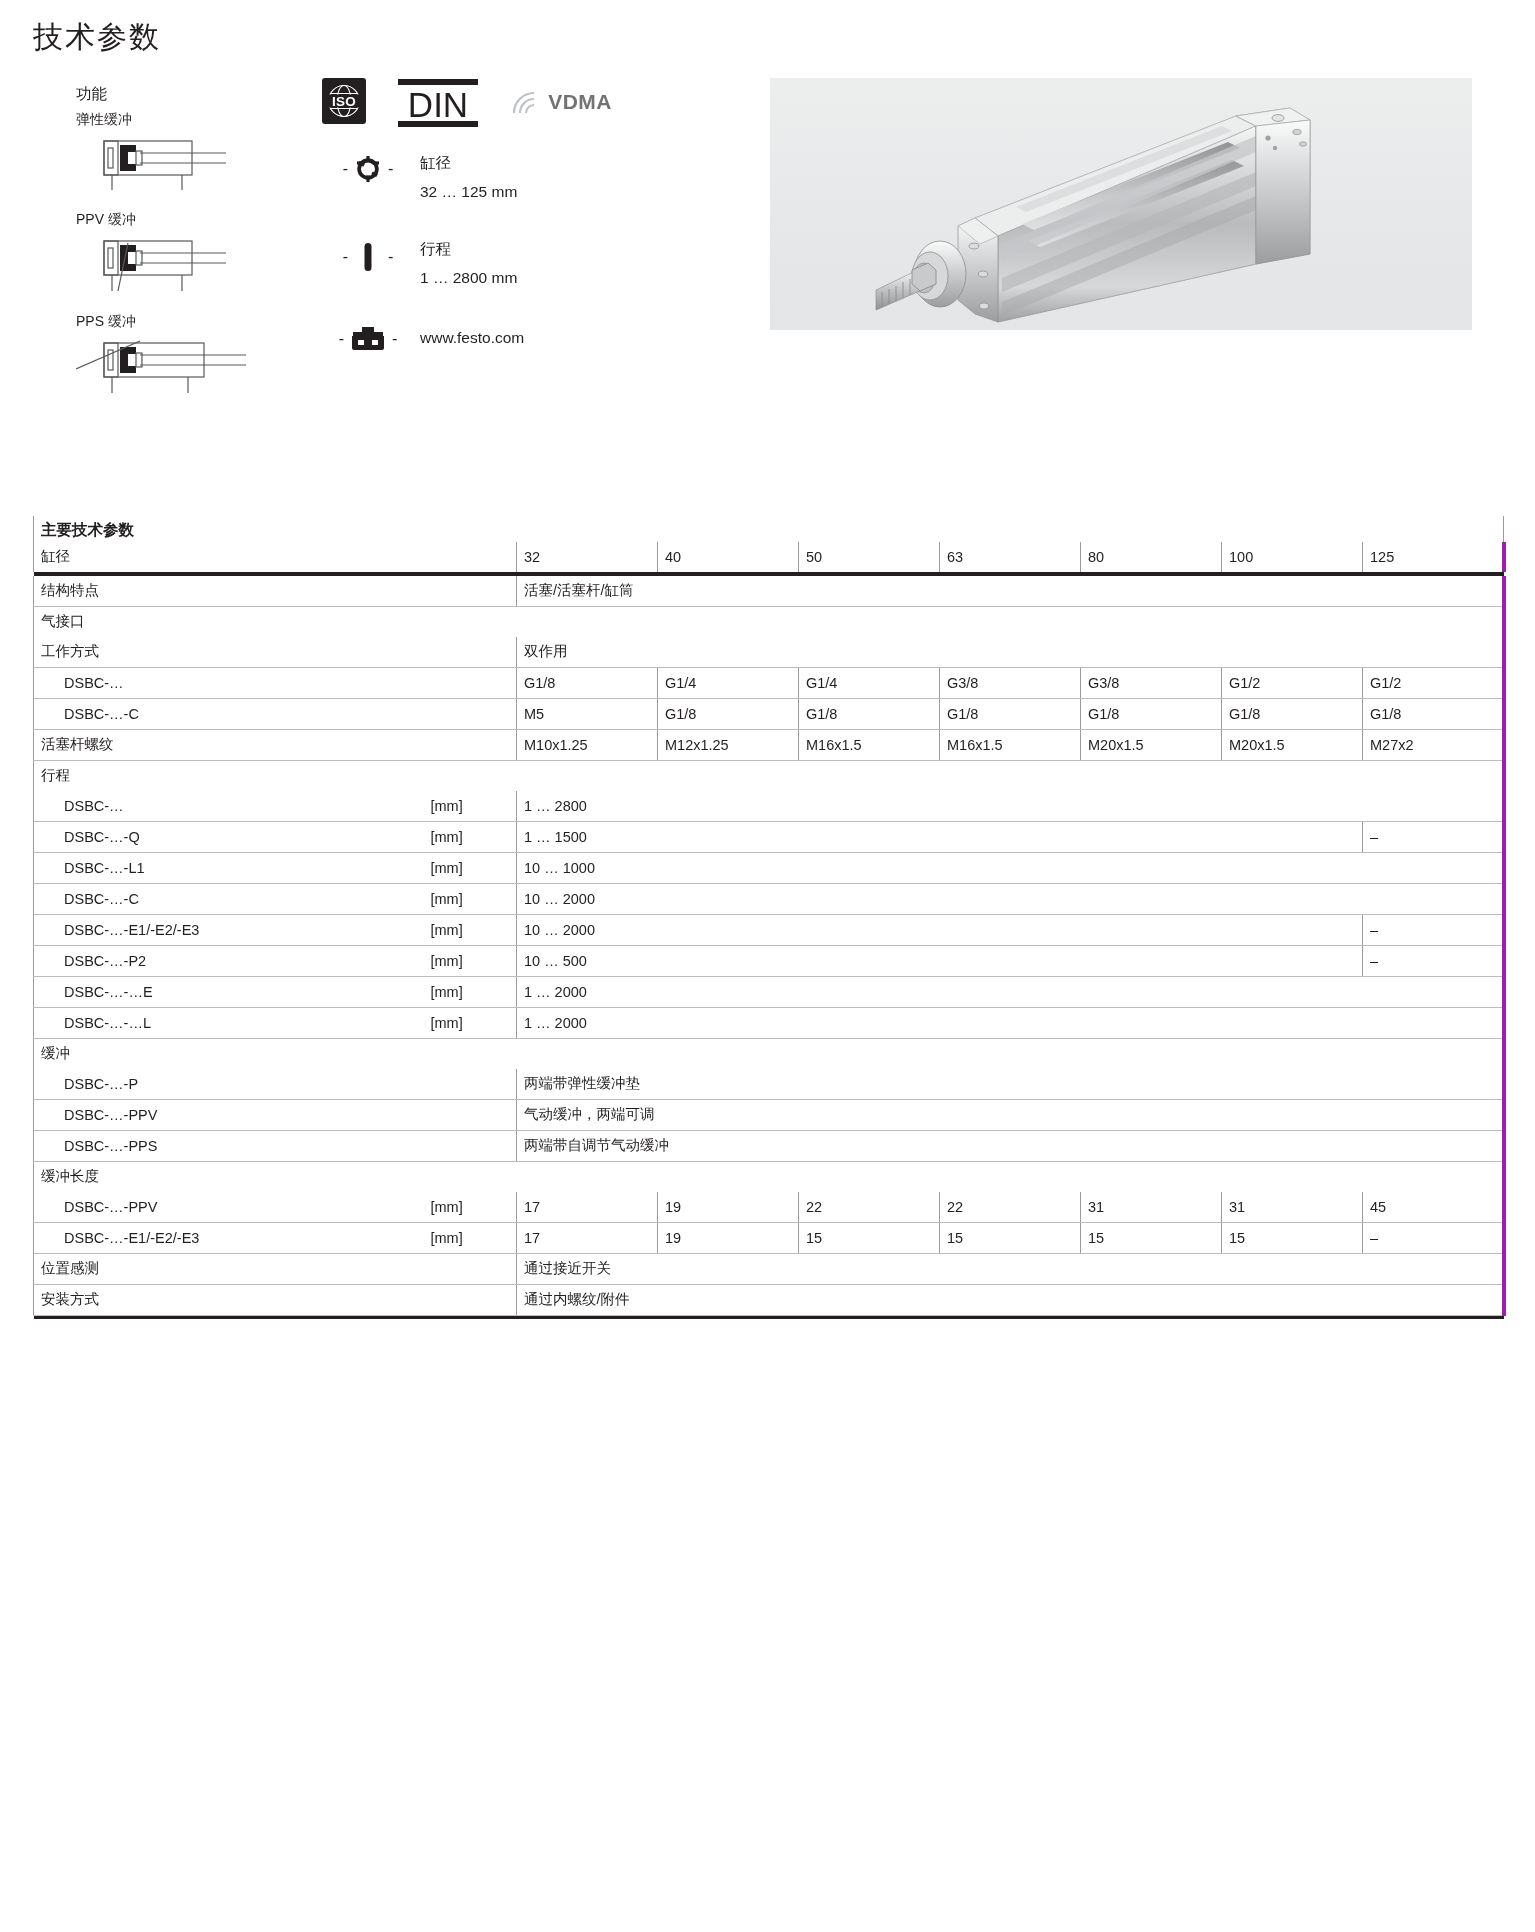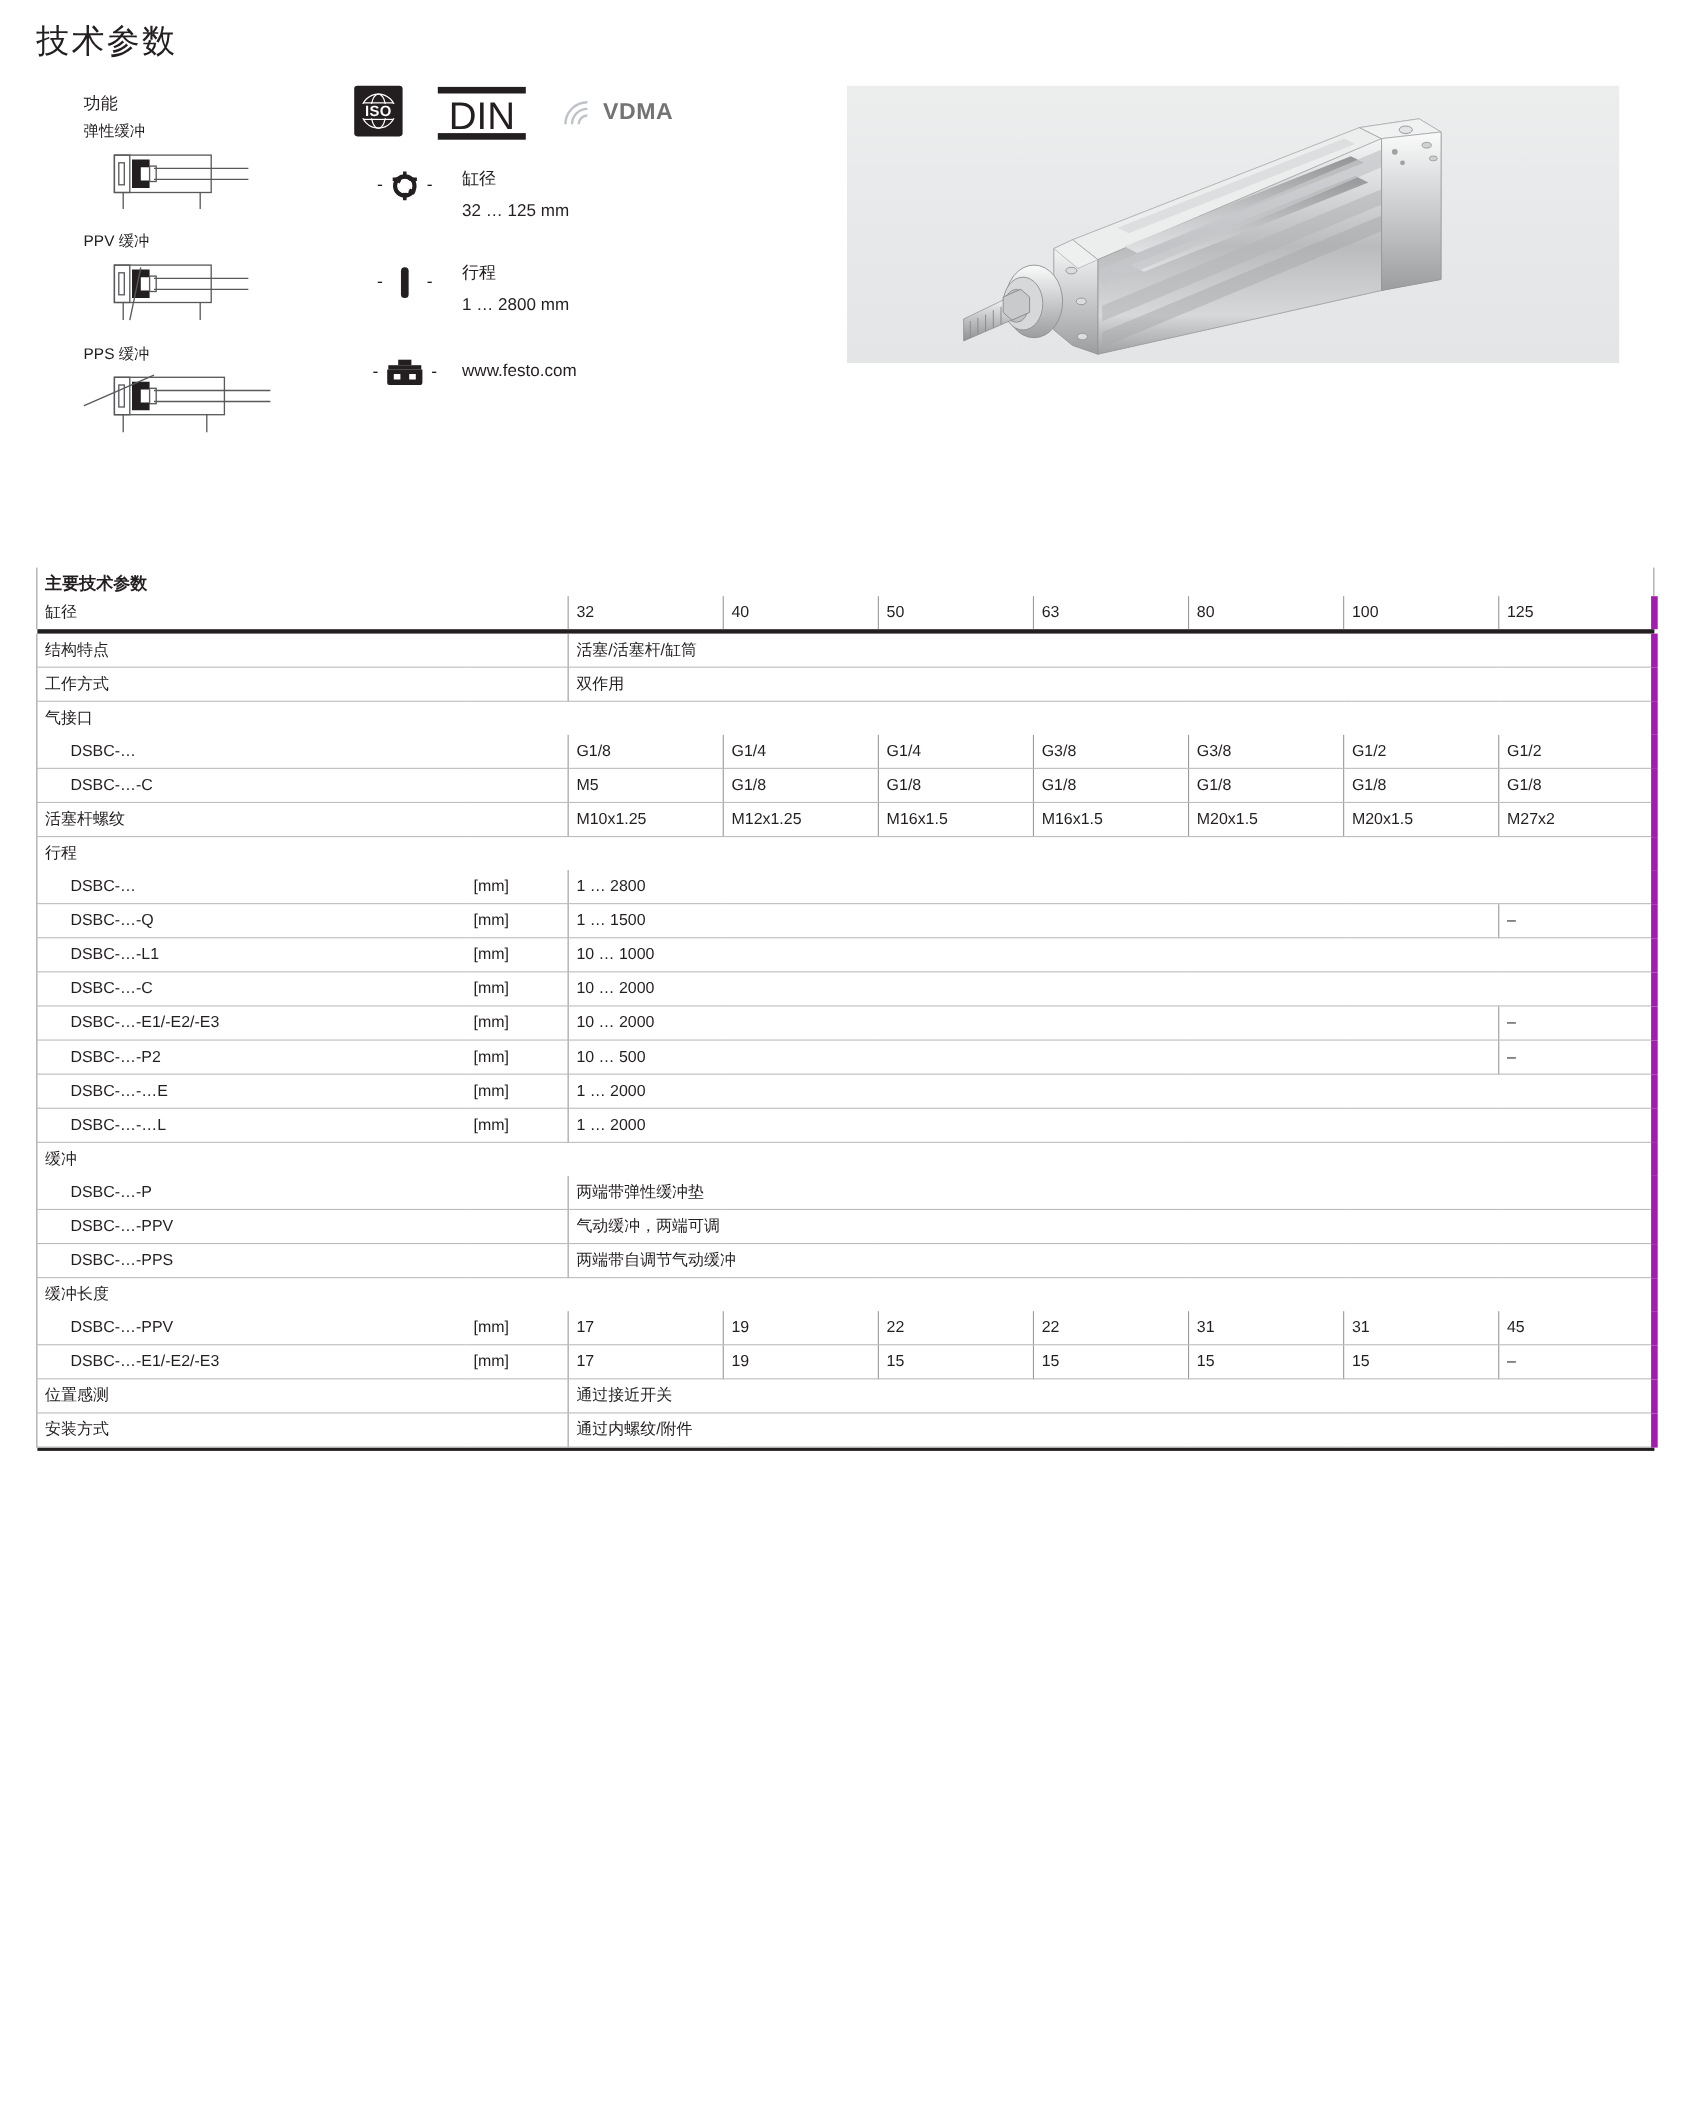--- a/index.html
+++ b/index.html
@@ -53,21 +53,21 @@
 
   
   .tbl-wrap{position:absolute;left:33px;top:516px;width:1472px;}
   table.spec{border-collapse:collapse;width:100%;table-layout:fixed;font-size:14.5px;}
   table.spec td{
     border-right:1px solid #9a9a9a;
     border-bottom:1px solid #bcbcbc;
     padding:4px 7px 5px 7px;
     vertical-align:middle;color:#231f20;height:21px;
   }
-  table.spec td:last-child{border-right:6px solid #a21caf;}
+  table.spec td:last-child{border-right:4px solid #a21caf;}
   .tbl-outer-l{border-left:1px solid #9a9a9a;}
   tr.hdr-title td{border-bottom:none;padding-bottom:1px;font-weight:700;font-size:15.5px;}
   tr.hdr-cols td{border-bottom:none;}
   .rule-thick{height:4px;background:#231f20;}
   .rule-thin{height:3px;background:#231f20;}
   .c-name{width:390px;}
   .c-unit{width:93px;}
   .c-val{width:141px;}
   .indent{padding-left:30px !important;position:relative;}
   .indent:before{
@@ -330,27 +330,27 @@
             <td colspan="9" style="padding: 0px; height: 0px; border: none;">
               <div class="rule-thick"></div>
             </td>
           </tr>
           <tr>
             <td class="tbl-outer-l" style="border-right: none;">结构特点</td>
             <td></td>
             <td colspan="7">活塞/活塞杆/缸筒</td>
           </tr>
           <tr>
+            <td class="tbl-outer-l" style="border-right: none; border-bottom: none;">气接口</td>
+            <td colspan="8" style="border-bottom: none;"></td>
+          </tr>
+          <tr>
             <td class="tbl-outer-l" style="border-right: none;">工作方式</td>
             <td></td>
             <td colspan="7">双作用</td>
-          </tr>
-          <tr>
-            <td class="tbl-outer-l" style="border-right: none; border-bottom: none;">气接口</td>
-            <td colspan="8" style="border-bottom: none;"></td>
           </tr>
           <tr>
             <td class="tbl-outer-l indent" style="border-right: none;">DSBC-…</td>
             <td class="unit"></td>
             <td>G1/8</td>
             <td>G1/4</td>
             <td>G1/4</td>
             <td>G3/8</td>
             <td>G3/8</td>
             <td>G1/2</td>

